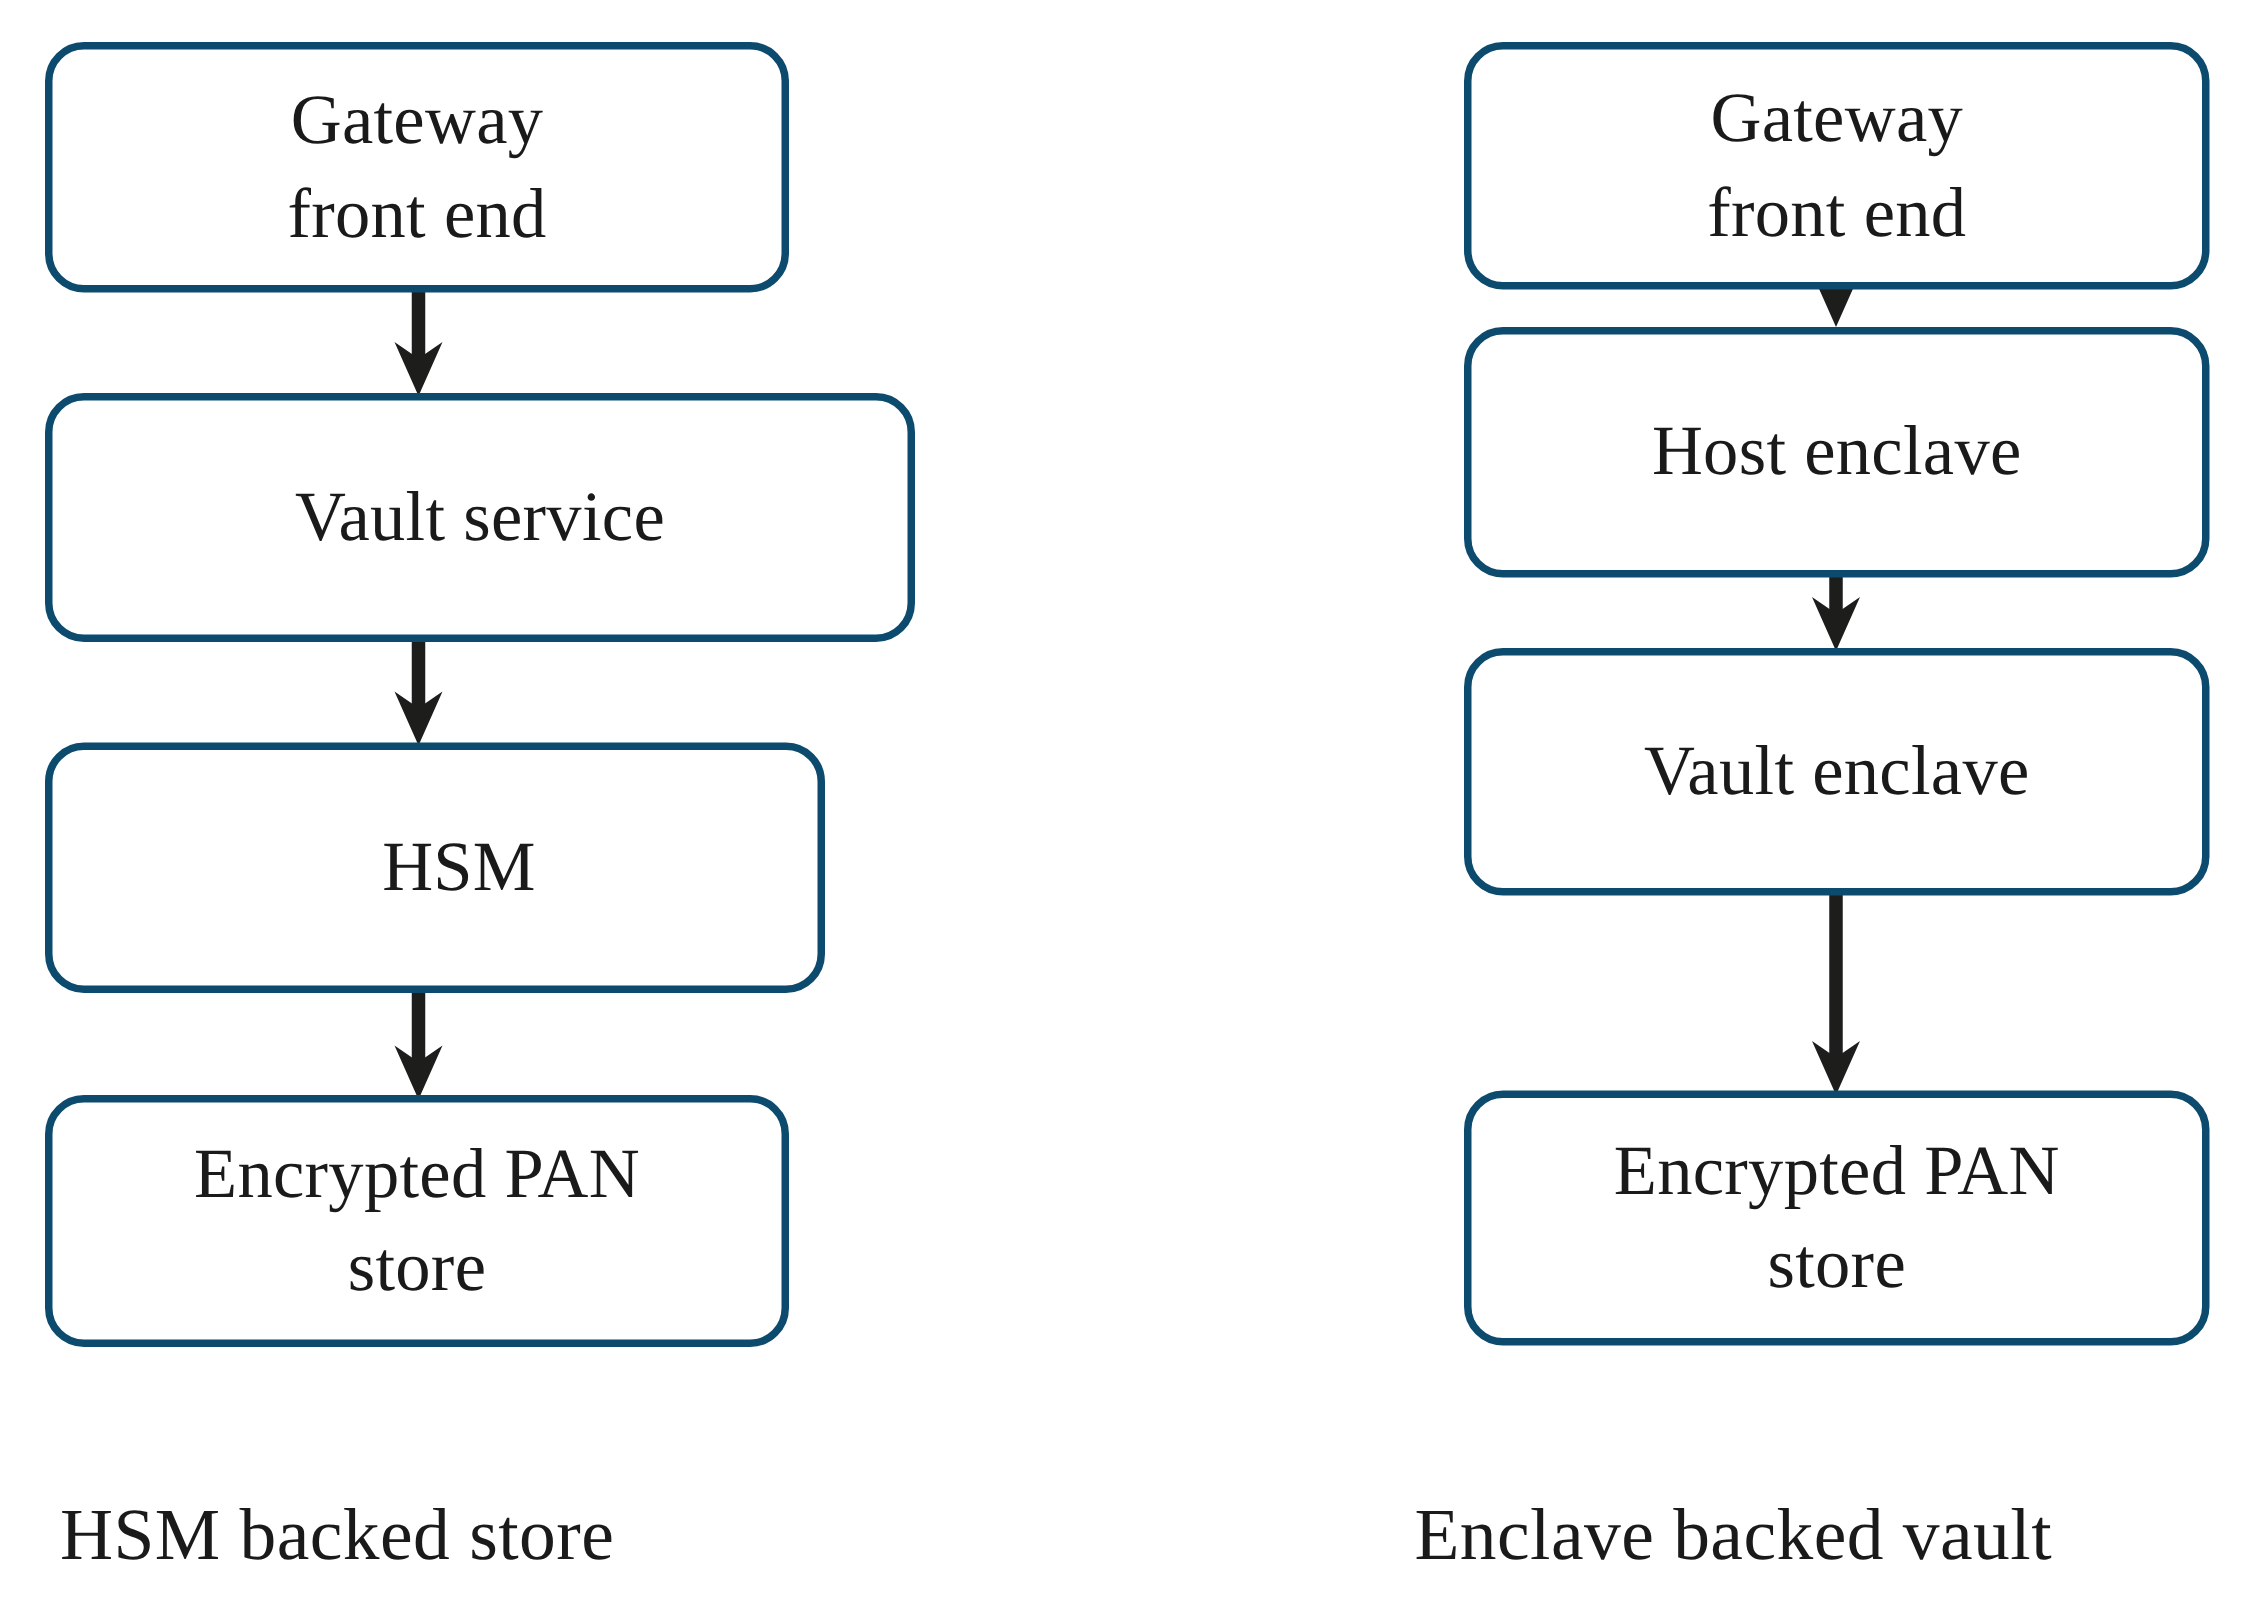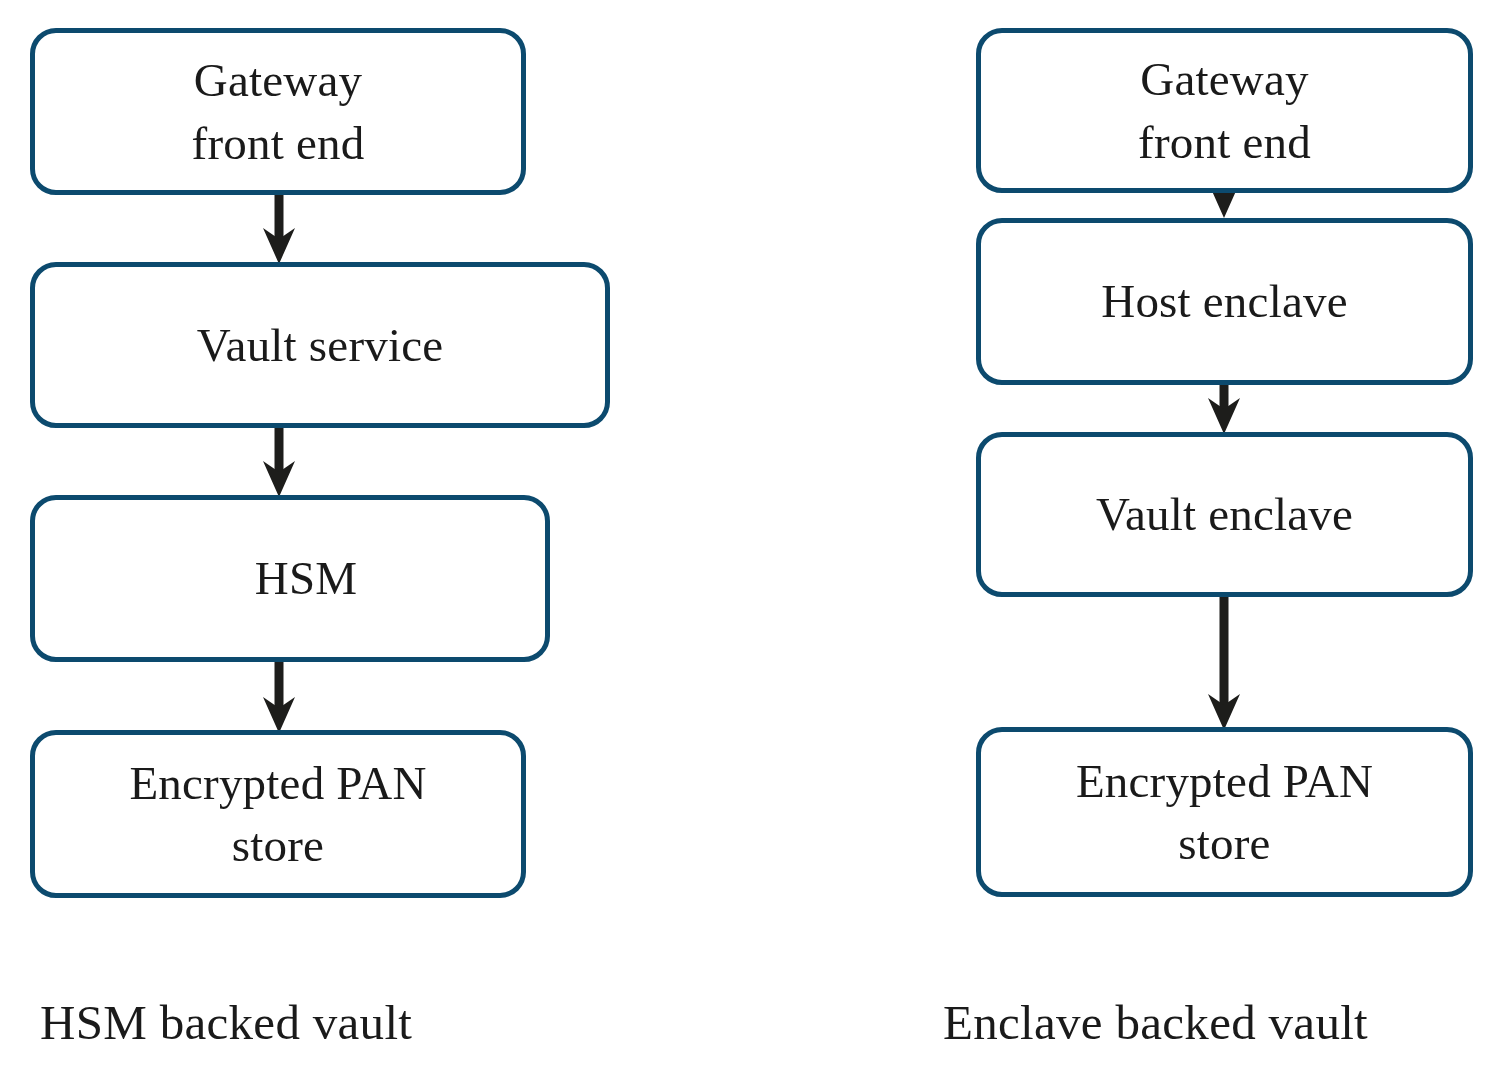--- a/index.html
+++ b/index.html
@@ -99,21 +99,21 @@
       <line x1="17" y1="0" x2="17" y2="64" stroke="#1d1d1b" stroke-width="9"></line>
       <polygon points="17,76 1,40 17,51 33,40" fill="#1d1d1b"></polygon>
     </svg>
   </div>
 
   <div class="node" style="left:30px; top:730px; width:496px; height:168px;">
     <span class="node-label">Encrypted PAN
 store</span>
   </div>
 
-  <div class="caption" style="left:40px; top:998px;">HSM backed vault</div>
+  <div class="caption" style="left:40px; top:998px;">HSM backed store</div>
 
   <div class="node" style="left:976px; top:28px; width:497px; height:165px;">
     <span class="node-label">Gateway
 front end</span>
   </div>
 
   <div class="arrow" style="left:1207px; top:168px; width:34px; height:52px;">
     <svg width="34" height="52" viewBox="0 0 34 52">
       <line x1="17" y1="0" x2="17" y2="36" stroke="#1d1d1b" stroke-width="9"></line>
       <polygon points="17,50 1,14 17,25 33,14" fill="#1d1d1b"></polygon>

